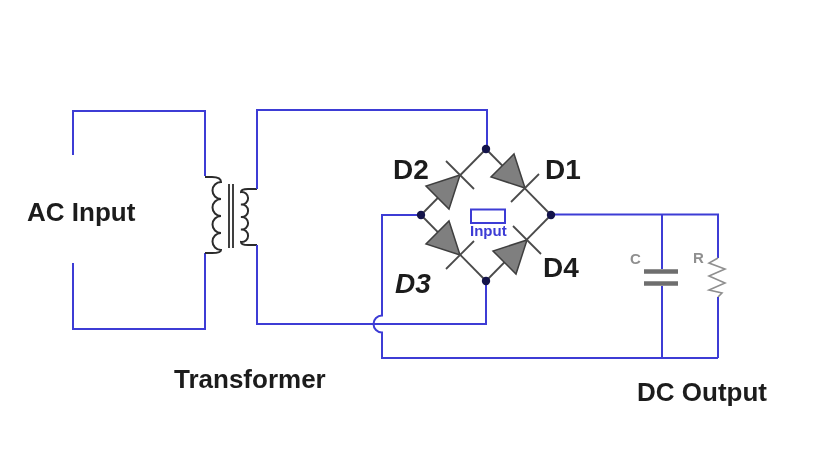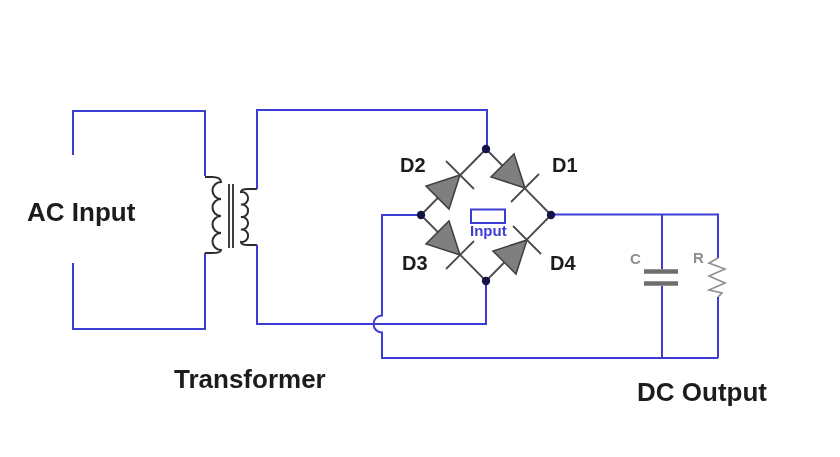--- a/index.html
+++ b/index.html
@@ -16,21 +16,21 @@
   .bar{stroke:var(--arm);stroke-width:1.8;fill:none;}
   .tri{fill:var(--diode-fill);stroke:var(--diode-stroke);stroke-width:1.5;}
   .node{fill:var(--node);stroke:none;}
   .coil{stroke:var(--component);stroke-width:2;fill:none;}
   .core{stroke:var(--component);stroke-width:1.8;fill:none;}
   .plate{stroke:var(--plate);stroke-width:4.5;fill:none;}
   .zigzag{stroke:var(--gray-label);stroke-width:1.6;fill:none;}
   .loadbox{fill:#ffffff;stroke:var(--wire);stroke-width:2;}
   .lbl{position:absolute;color:var(--text);font-weight:600;white-space:nowrap;}
   .lbl-big{font-size:26px;}
-  .lbl-d{font-size:20px;margin-left:7px;}
+  .lbl-d{font-size:28px;}
   .lbl-load{font-size:15px;color:var(--wire);font-weight:600;}
   .lbl-gray{font-size:15px;color:var(--gray-label);font-weight:600;}
 </style>
 </head>
 <body>
 
 <div id="stage">
 
   <svg width="840" height="457" viewBox="0 0 840 457">
 
@@ -118,21 +118,21 @@
   <div class="lbl lbl-big" style="left:174px;top:364px;">Transformer</div>
 
   <div class="lbl lbl-big" style="left:27px;top:197px;">AC Input</div>
 
   <div class="lbl lbl-big" style="left:637px;top:377px;">DC Output</div>
 
   <div class="lbl lbl-d" style="left:393px;top:154px;">D2</div>
 
   <div class="lbl lbl-d" style="left:545px;top:154px;text-align:center;">D1</div>
 
-  <div class="lbl lbl-d" style="left:395px;top:252px;">D3</div>
+  <div class="lbl lbl-d" style="left:395px;top:268px;font-style:italic;">D3</div>
 
   <div class="lbl lbl-d" style="left:543px;top:252px;">D4</div>
 
   <div class="lbl lbl-load" style="left:470px;top:222px;">Input</div>
 
   <div class="lbl lbl-gray" style="left:630px;top:250px;">C</div>
 
   <div class="lbl lbl-gray" style="left:693px;top:249px;">R</div>
 
 </div>

